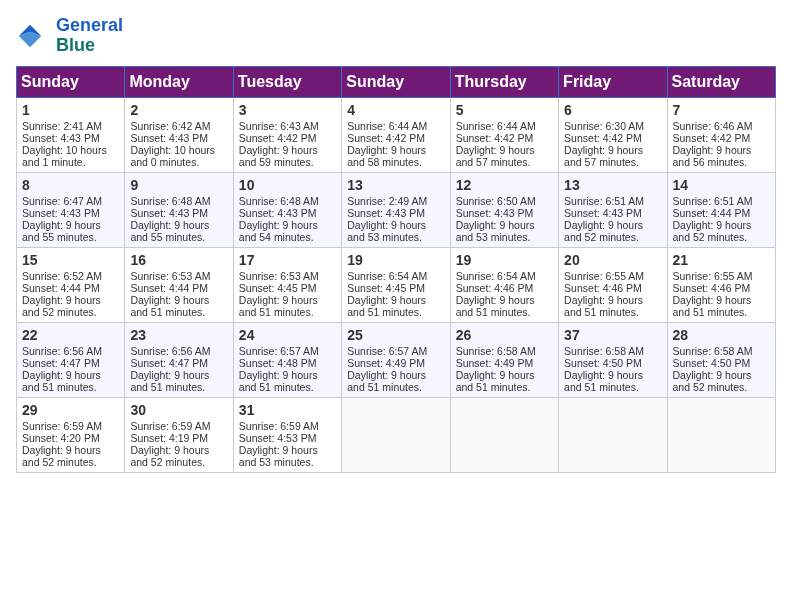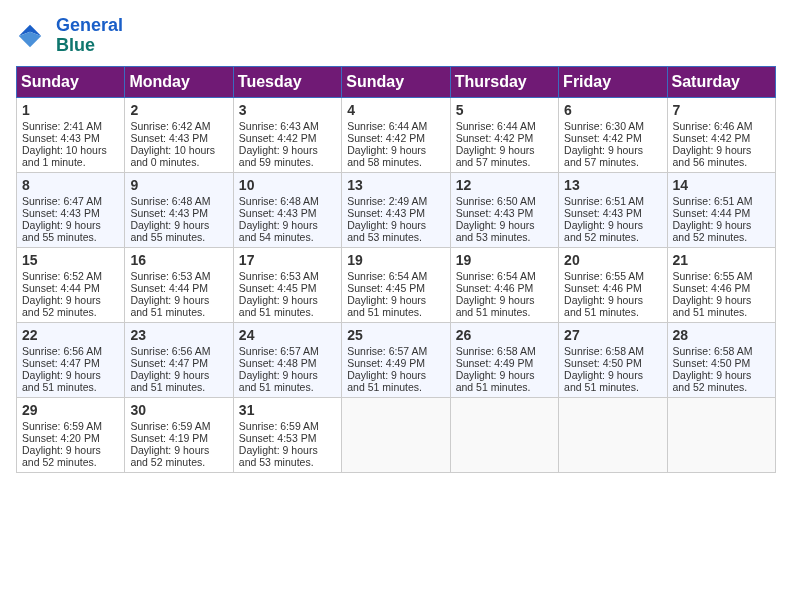--- a/index.html
+++ b/index.html
@@ -274,21 +274,21 @@
           <div>Sunset: 4:49 PM</div>
           <div>Daylight: 9 hours and 51 minutes.</div>
         </td>
         <td>
           <span class="day-num">26</span>
           <div>Sunrise: 6:58 AM</div>
           <div>Sunset: 4:49 PM</div>
           <div>Daylight: 9 hours and 51 minutes.</div>
         </td>
         <td>
-          <span class="day-num">27</span>
+          <span class="day-num">37</span>
           <div>Sunrise: 6:58 AM</div>
           <div>Sunset: 4:50 PM</div>
           <div>Daylight: 9 hours and 51 minutes.</div>
         </td>
         <td>
           <span class="day-num">28</span>
           <div>Sunrise: 6:58 AM</div>
           <div>Sunset: 4:50 PM</div>
           <div>Daylight: 9 hours and 52 minutes.</div>
         </td>

